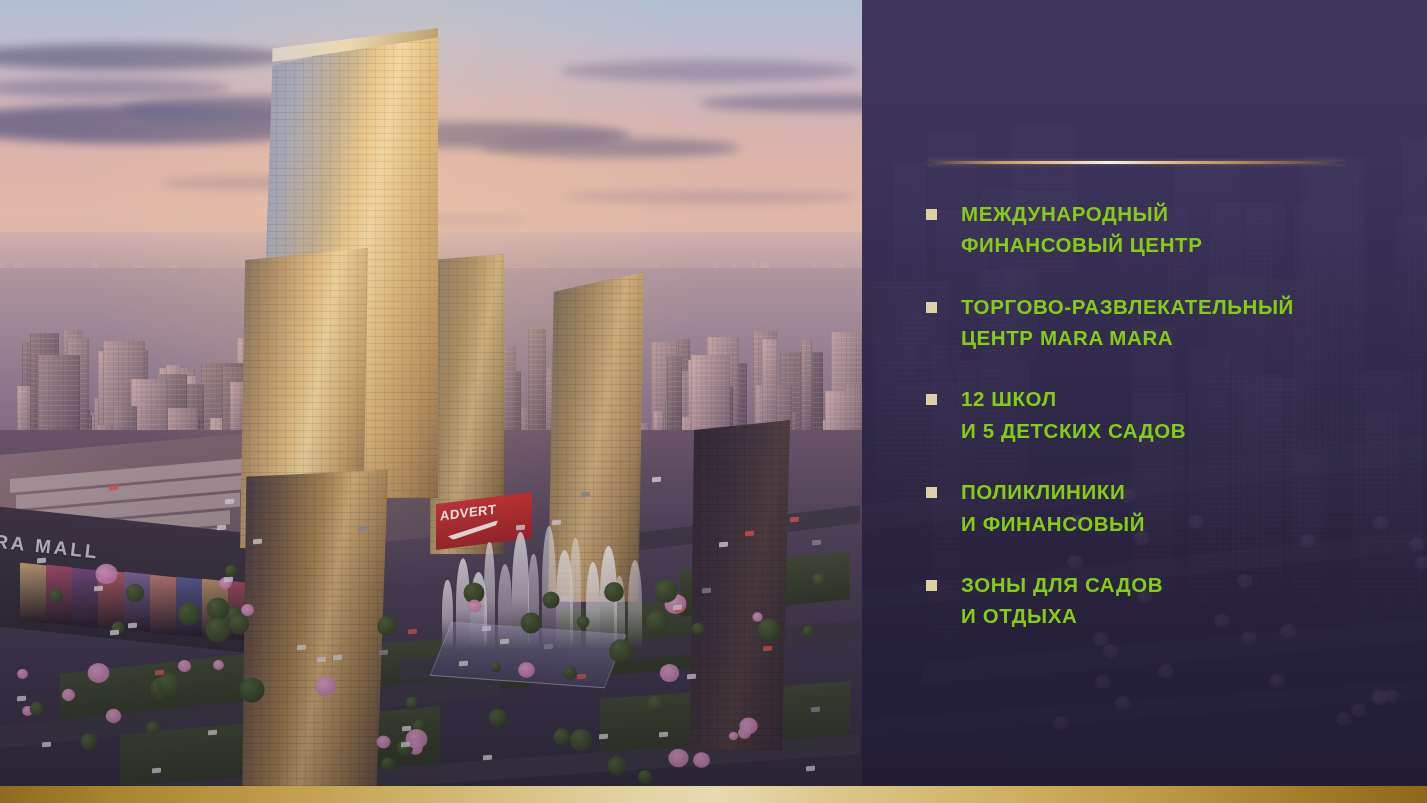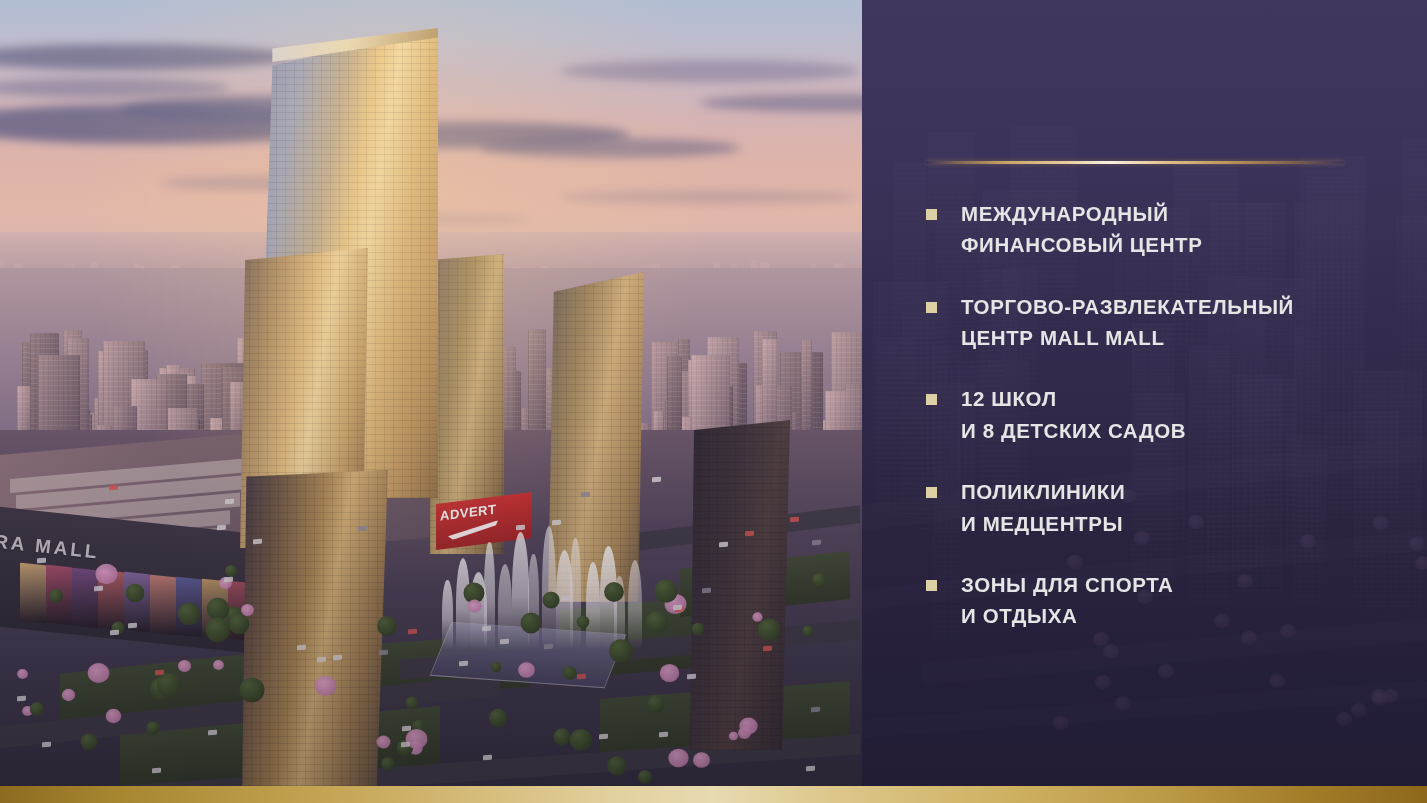--- a/index.html
+++ b/index.html
@@ -307,21 +307,21 @@
   .bmark {
     flex:0 0 auto;
     width:11px; height:11px;
     background:#ddd0a4;
     margin-top:11px;
     margin-right:24px;
   }
   .btext {
     font-size:20.5px;
     font-weight:700;
-    color:#e5e5e5;
+    color:#84cc16;
     letter-spacing:.6px;
     line-height:1.53;
     white-space:pre-line;
   }
 
   .watermark {
     position:absolute;
     left:206px; top:660px;
     font-size:76px;
     font-weight:800;
@@ -1104,35 +1104,35 @@
 
       <ul class="bullets" id="bullets">
           <li class="bullet">
             <span class="bmark"></span>
             <span class="btext">МЕЖДУНАРОДНЫЙ
 ФИНАНСОВЫЙ ЦЕНТР</span>
           </li>
           <li class="bullet">
             <span class="bmark"></span>
             <span class="btext">ТОРГОВО-РАЗВЛЕКАТЕЛЬНЫЙ
-ЦЕНТР MALL MALL</span>
+ЦЕНТР MARA MARA</span>
           </li>
           <li class="bullet">
             <span class="bmark"></span>
             <span class="btext">12 ШКОЛ
-И 8 ДЕТСКИХ САДОВ</span>
+И 5 ДЕТСКИХ САДОВ</span>
           </li>
           <li class="bullet">
             <span class="bmark"></span>
             <span class="btext">ПОЛИКЛИНИКИ
-И МЕДЦЕНТРЫ</span>
+И ФИНАНСОВЫЙ</span>
           </li>
           <li class="bullet">
             <span class="bmark"></span>
-            <span class="btext">ЗОНЫ ДЛЯ СПОРТА
+            <span class="btext">ЗОНЫ ДЛЯ САДОВ
 И ОТДЫХА</span>
           </li>
         </ul>
 
 
     </div>
   </div>
 
   <div class="footer-bar"></div>
 

